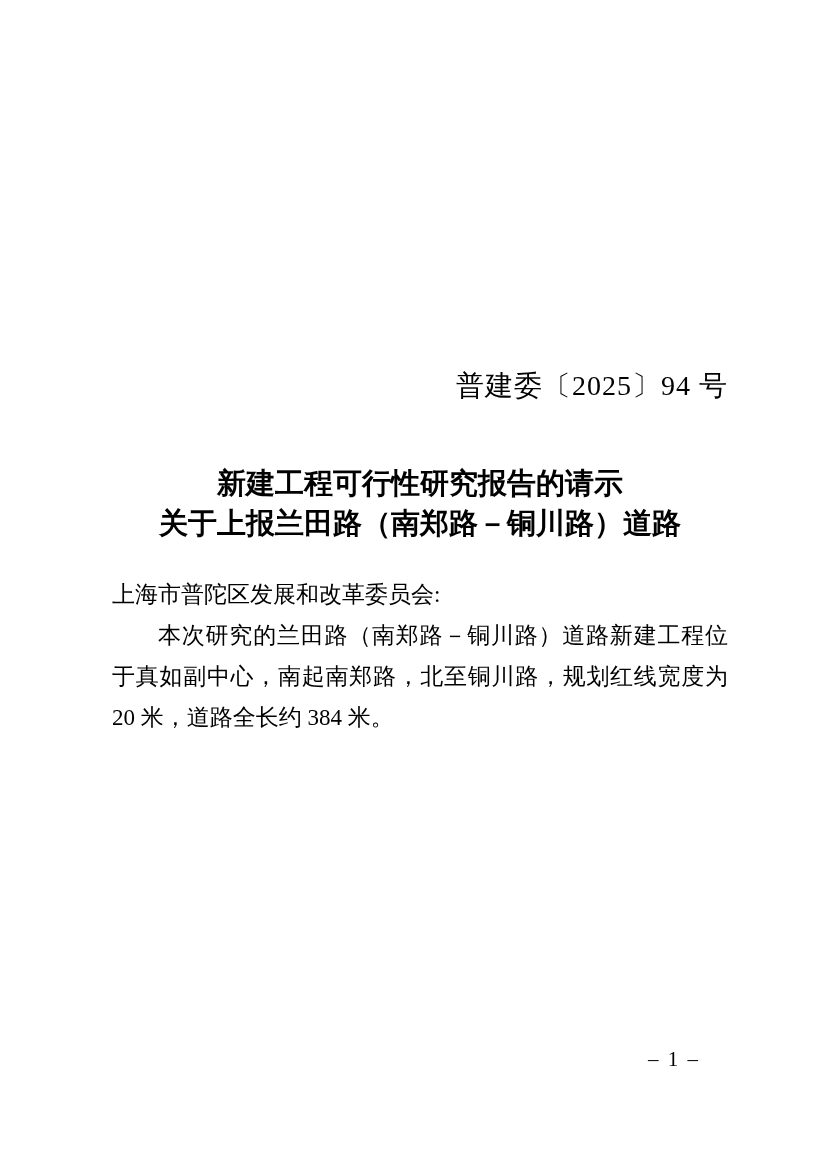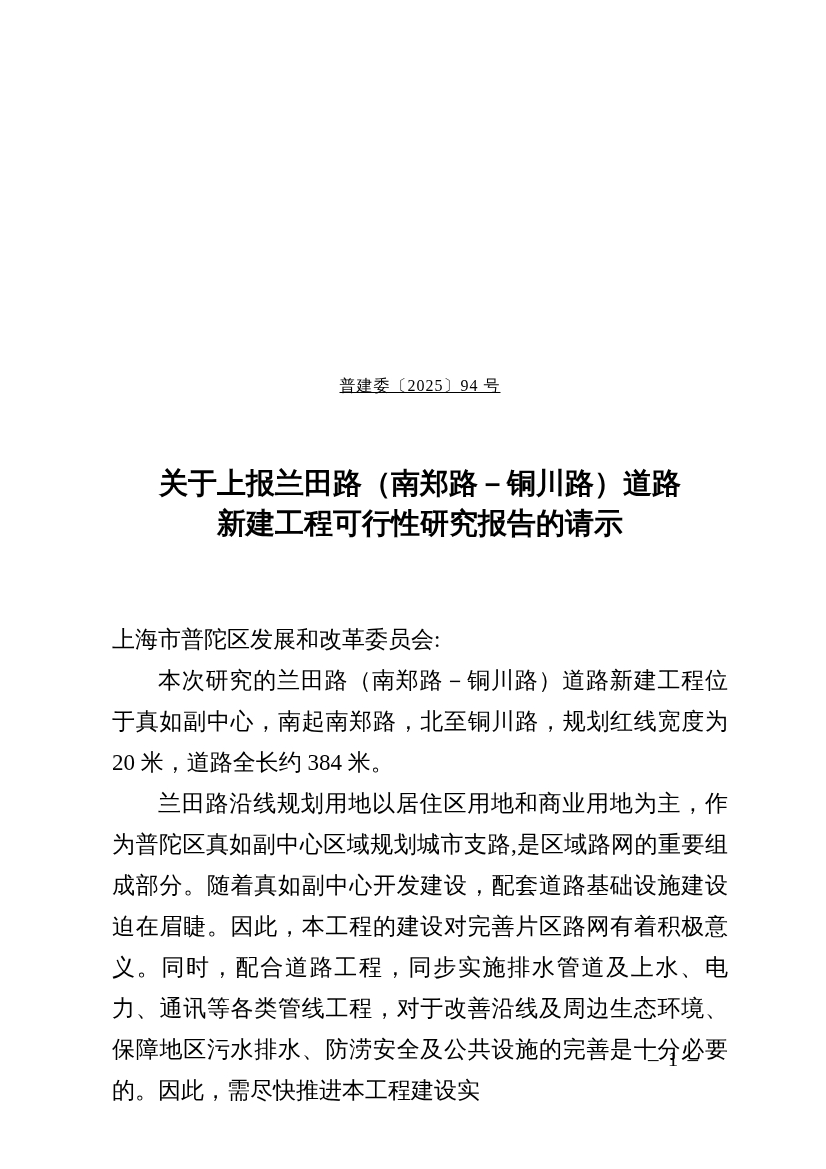--- a/index.html
+++ b/index.html
@@ -13,38 +13,37 @@
     height: 1169px;
     margin: 0 auto;
     background: #ffffff;
     color: #000000;
     font-family: "Liberation Serif", "DejaVu Serif", serif;
     box-sizing: border-box;
     padding: 373px 98px 0 112px;
     overflow: hidden;
   }
   .doc-number {
-    font-size: 16px;
+    font-size: 28px;
     line-height: 26px;
-    text-align: center;
+    text-align: right;
     letter-spacing: 1px;
-    text-decoration: underline;
   }
   .title {
     margin-top: 64px;
     font-size: 29px;
     line-height: 40px;
     font-weight: bold;
     text-align: center;
   }
   .title-line {
     display: block;
   }
   .body-block {
-    margin-top: 76px;
+    margin-top: 31px;
     font-size: 23px;
     line-height: 41px;
   }
   .salutation {
     text-align: left;
   }
   .para {
     text-indent: 2em;
     text-align: justify;
   }
@@ -59,25 +58,24 @@
   }
 </style>
 </head>
 <body>
 
 <div class="page">
 
   <div class="doc-number">普建委〔2025〕94 号</div>
 
   <div class="title">
+    <span class="title-line">新建工程可行性研究报告的请示</span>
     <span class="title-line">关于上报兰田路（南郑路－铜川路）道路</span>
-    <span class="title-line">新建工程可行性研究报告的请示</span>
   </div>
 
   <div class="body-block">
     <div class="salutation">上海市普陀区发展和改革委员会:</div>
     <div class="para">本次研究的兰田路（南郑路－铜川路）道路新建工程位于真如副中心，南起南郑路，北至铜川路，规划红线宽度为 20 米，道路全长约 384 米。</div>
-    <div class="para">兰田路沿线规划用地以居住区用地和商业用地为主，作为普陀区真如副中心区域规划城市支路,是区域路网的重要组成部分。随着真如副中心开发建设，配套道路基础设施建设迫在眉睫。因此，本工程的建设对完善片区路网有着积极意义。同时，配合道路工程，同步实施排水管道及上水、电力、通讯等各类管线工程，对于改善沿线及周边生态环境、保障地区污水排水、防涝安全及公共设施的完善是十分必要的。因此，需尽快推进本工程建设实</div>
   </div>
 
   <div class="page-number">– 1 –</div>
 
 </div>
 
 </body></html>

